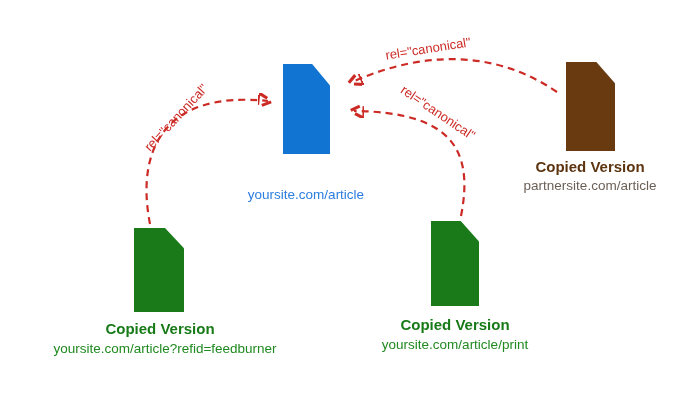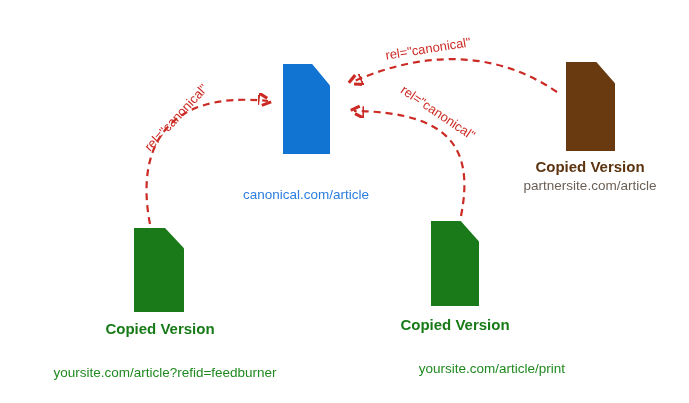--- a/index.html
+++ b/index.html
@@ -33,21 +33,21 @@
   }
   .node-url {
     position: absolute;
     text-align: center;
     font-size: 13.5px;
     line-height: 1.2;
   }
   .t-blue  { color: #1a6fd9; }
   .u-blue  { color: #2b7de0; }
   .t-green { color: #177a17; }
-  .u-green { color: #1f8a1f; margin-top: 24px; }
+  .u-green { color: #1f8a1f; }
   .t-brown { color: #5c3410; }
   .u-brown { color: #6b5f55; }
 
   .arrow-label {
     position: absolute;
     width: 124px;
     text-align: center;
     font-size: 13px;
     color: #cc2b25;
     white-space: nowrap;
@@ -83,27 +83,27 @@
     <path d="M 150 224 C 136 152, 162 90, 268 101" marker-end="url(#arrowhead)"></path>
     <path d="M 461 216 C 474 150, 452 112, 354 111" marker-end="url(#arrowhead)"></path>
     <path d="M 557 92 C 495 50, 425 50, 352 82" marker-end="url(#arrowhead)"></path>
   </svg>
 
   <div class="arrow-label rot-up" style="left:114px; top:110px;">rel="canonical"</div>
   <div class="arrow-label rot-down" style="left:376px; top:105px;">rel="canonical"</div>
   <div class="arrow-label rot-flat" style="left:366px; top:41px;">rel="canonical"</div>
 
   <div class="doc blue" style="left:283px; top:64px; width:47px; height:90px;"></div>
-  <div class="node-url u-blue" style="left:196px; top:187px; width:220px;">canonical.com/article</div>
+  <div class="node-url u-blue" style="left:196px; top:187px; width:220px;">yoursite.com/article</div>
 
   <div class="doc brown" style="left:566px; top:62px; width:49px; height:89px;"></div>
   <div class="node-title t-brown" style="left:480px; top:158px; width:220px;">Copied Version</div>
   <div class="node-url u-brown" style="left:480px; top:178px; width:220px;">partnersite.com/article</div>
 
   <div class="doc green" style="left:134px; top:228px; width:50px; height:84px;"></div>
   <div class="node-title t-green" style="left:50px; top:320px; width:220px;">Copied Version</div>
   <div class="node-url u-green" style="left:5px; top:341px; width:320px;">yoursite.com/article?refid=feedburner</div>
 
   <div class="doc green" style="left:431px; top:221px; width:48px; height:85px;"></div>
   <div class="node-title t-green" style="left:345px; top:316px; width:220px;">Copied Version</div>
-  <div class="node-url u-green" style="left:345px; top:337px; width:220px;text-align:right;">yoursite.com/article/print</div>
+  <div class="node-url u-green" style="left:345px; top:337px; width:220px;">yoursite.com/article/print</div>
 
 </div>
 
 </body></html>

